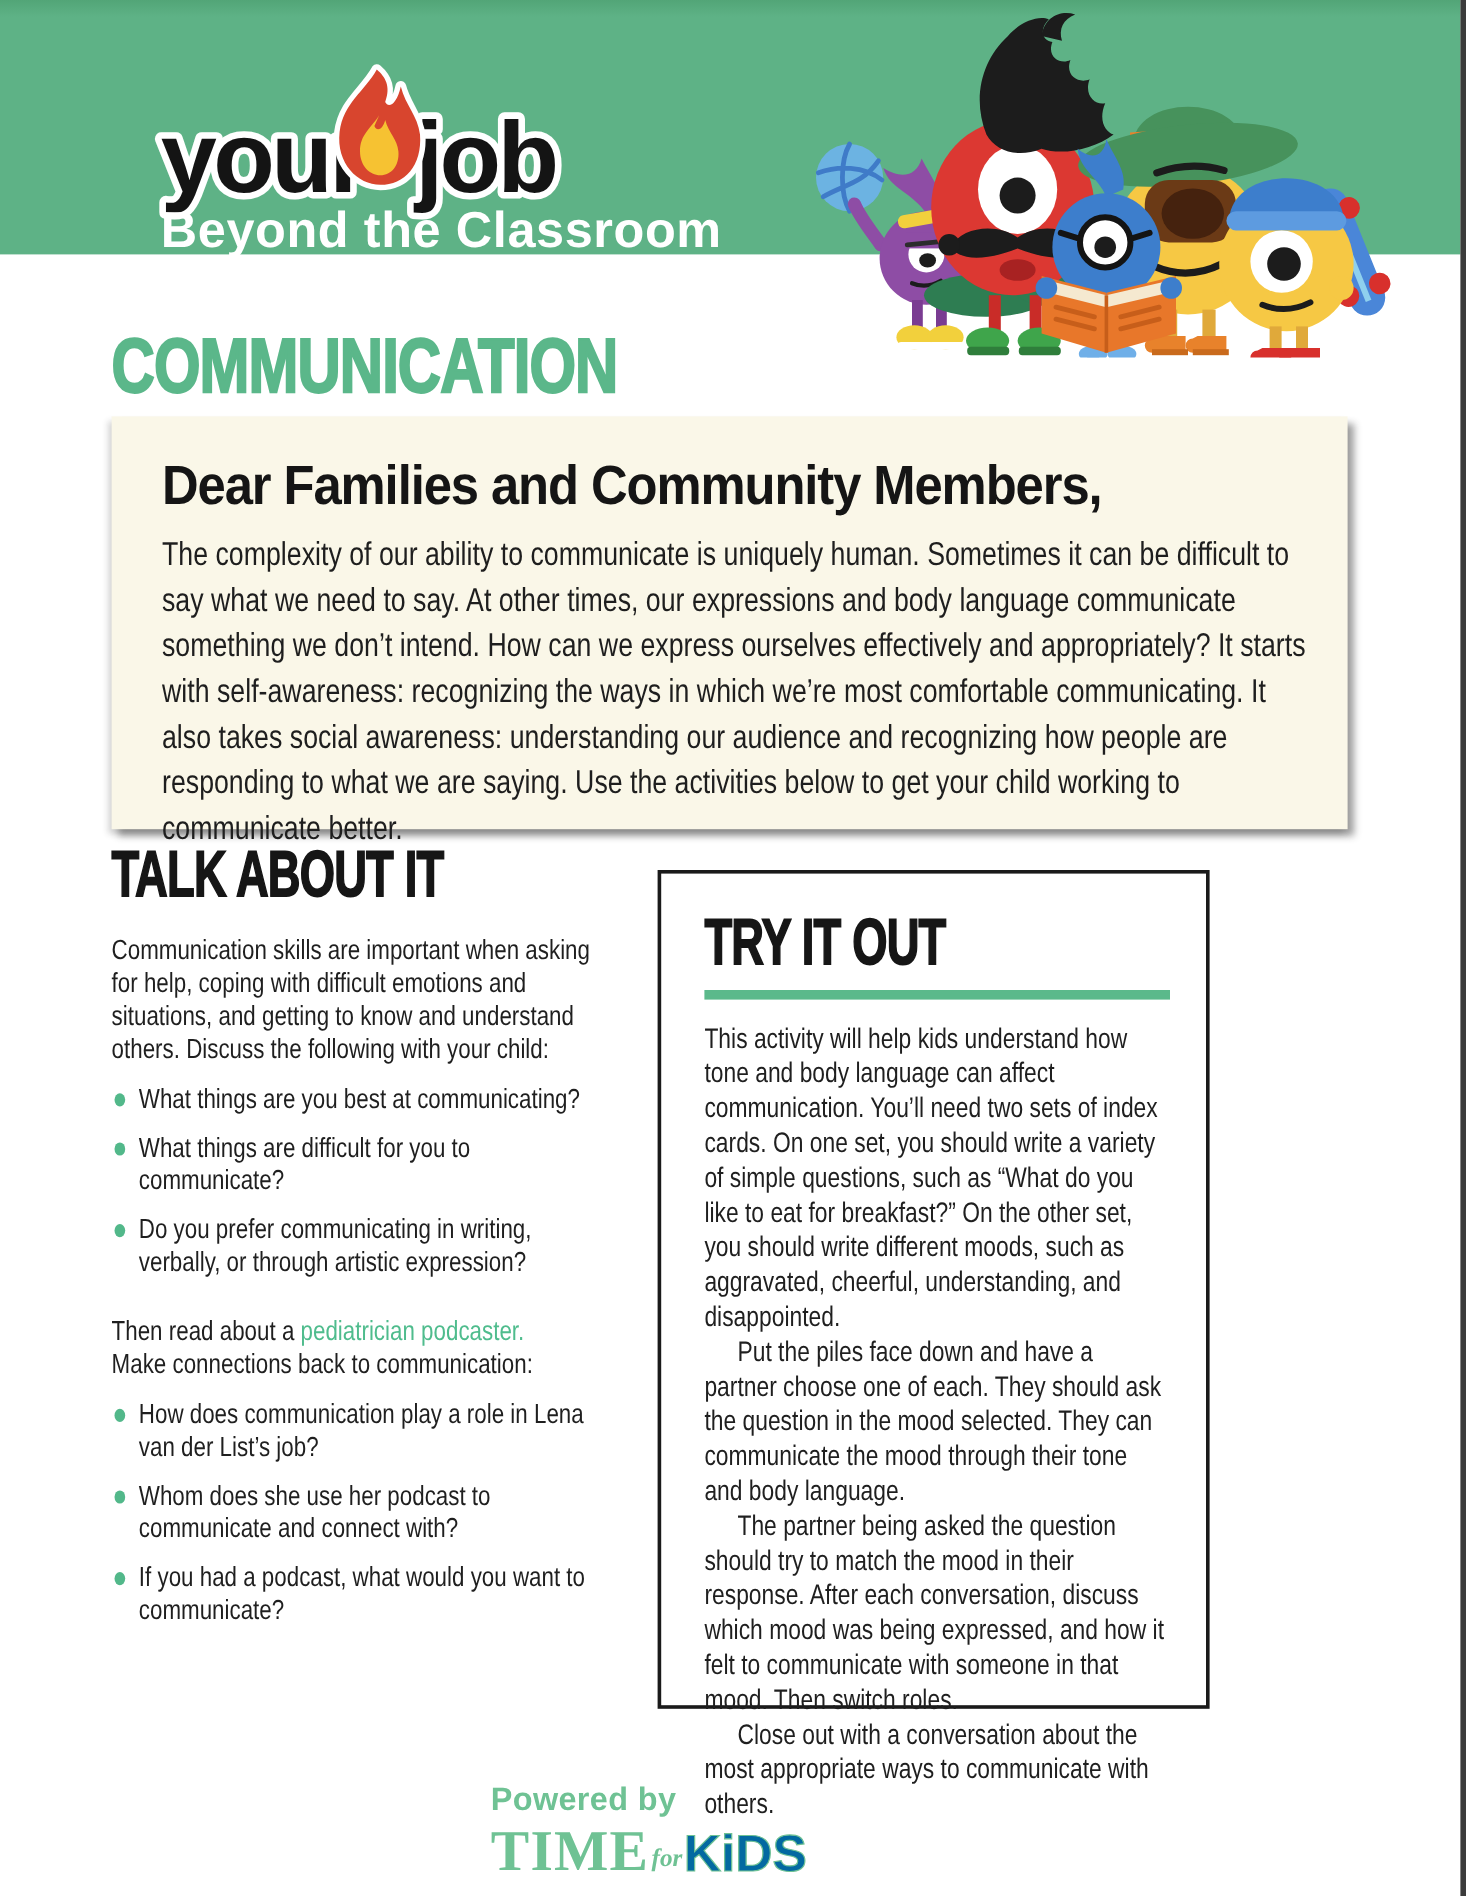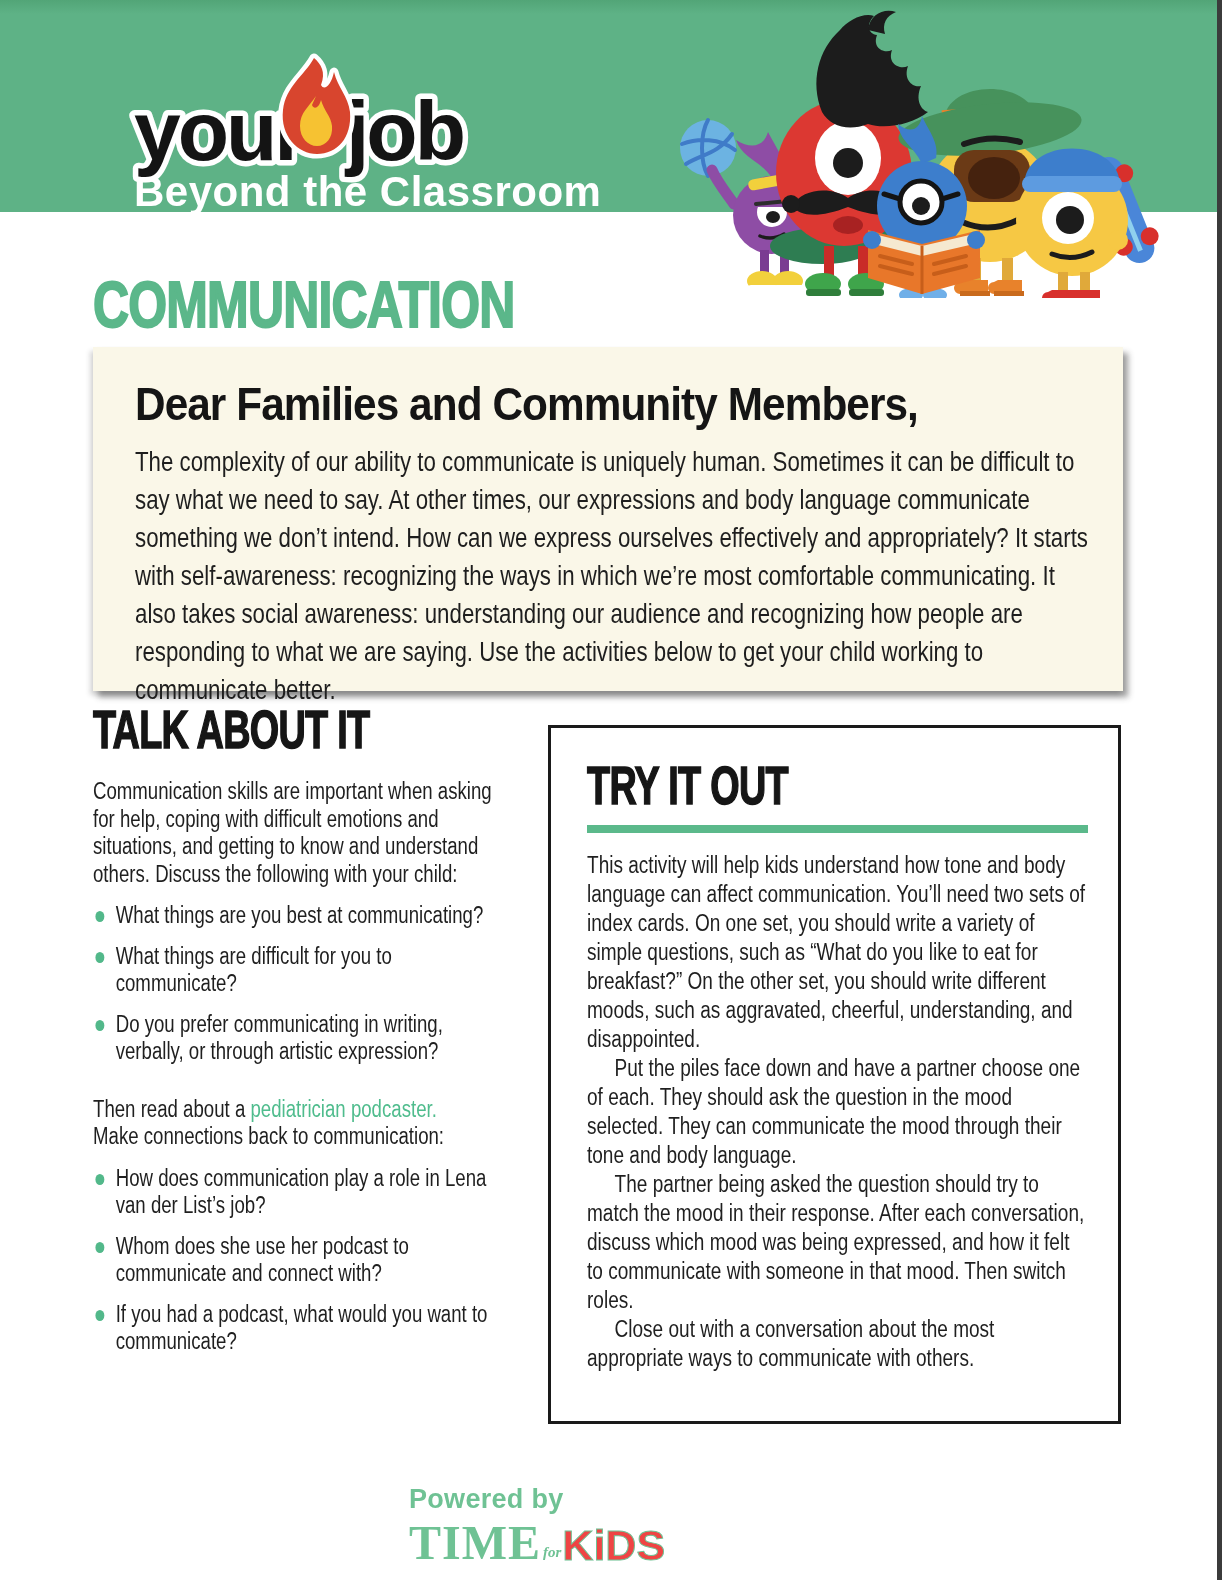--- a/index.html
+++ b/index.html
@@ -43,40 +43,40 @@
   .left-col .body-text { font-size:23px; line-height:27.5px; }
   .talk-intro { margin-top:18px; }
   .bullet-list { margin-top:14px; }
   .bullet { position:relative; padding-left:28px; margin-bottom:13px; }
   .bullet::before { content:""; position:absolute; left:3px; top:9px; width:11px; height:11px;
                     border-radius:50%; background:#52b88a; }
   .read-prompt { margin-top:30px; }
   .inline-link { color:#4fbc8d; cursor:pointer; }
 
   
-  .try-box { position:absolute; left:548px; top:725px; width:573px; height:699px;
+  .try-box { position:absolute; left:548px; top:725px; width:460px; height:699px;
              border:3px solid #1a1a1a; background:#ffffff; padding:26px 30px 0 36px; }
   .try-heading { font-size:54px; font-weight:700; letter-spacing:-1px; color:#161616;
                  transform:scaleX(0.70); transform-origin:0 0; white-space:nowrap;
                  -webkit-text-stroke:1.5px #161616; }
   .try-bar { margin-top:9px; width:100%; height:8px; background:#5bb98b; }
   .try-text { margin-top:18px; font-size:23.5px; line-height:29px; }
   .try-text p { margin:0; }
   .try-text p.indented { text-indent:34px; }
 
   
   .footer { position:absolute; left:0; top:1484px; width:980px; display:flex; justify-content:center;padding-left:38px; }
   .footer-inner { width:200px; }
   .powered-by { color:#6fc294; font-weight:700; font-size:27px; letter-spacing:0.3px; }
   .tfk-logo { display:flex; align-items:flex-end; margin-top:0; white-space:nowrap; }
   .tfk-time { font-family:"Liberation Serif", serif; font-weight:700; font-size:48px;
               color:#6fc294; letter-spacing:1px; }
   .tfk-for { font-family:"Liberation Serif", serif; font-style:italic; font-weight:700;
-             font-size:15px; color:#6fc294; position:relative; top:-9px; margin:0 1px 0 2px; }
-  .tfk-kids { font-weight:700; font-size:43px; color:#ef4444; letter-spacing:0;
+             font-size:21px; color:#6fc294; position:relative; top:-9px; margin:0 1px 0 2px; }
+  .tfk-kids { font-weight:700; font-size:43px; color:#0369a1; letter-spacing:0;
               -webkit-text-stroke:1px #6fc294; }
 </style>
 </head>
 <body>
 
 <div class="page">
   <div class="edge-strip"></div>
 
   <div class="header">
     <div class="logo-wrap">

